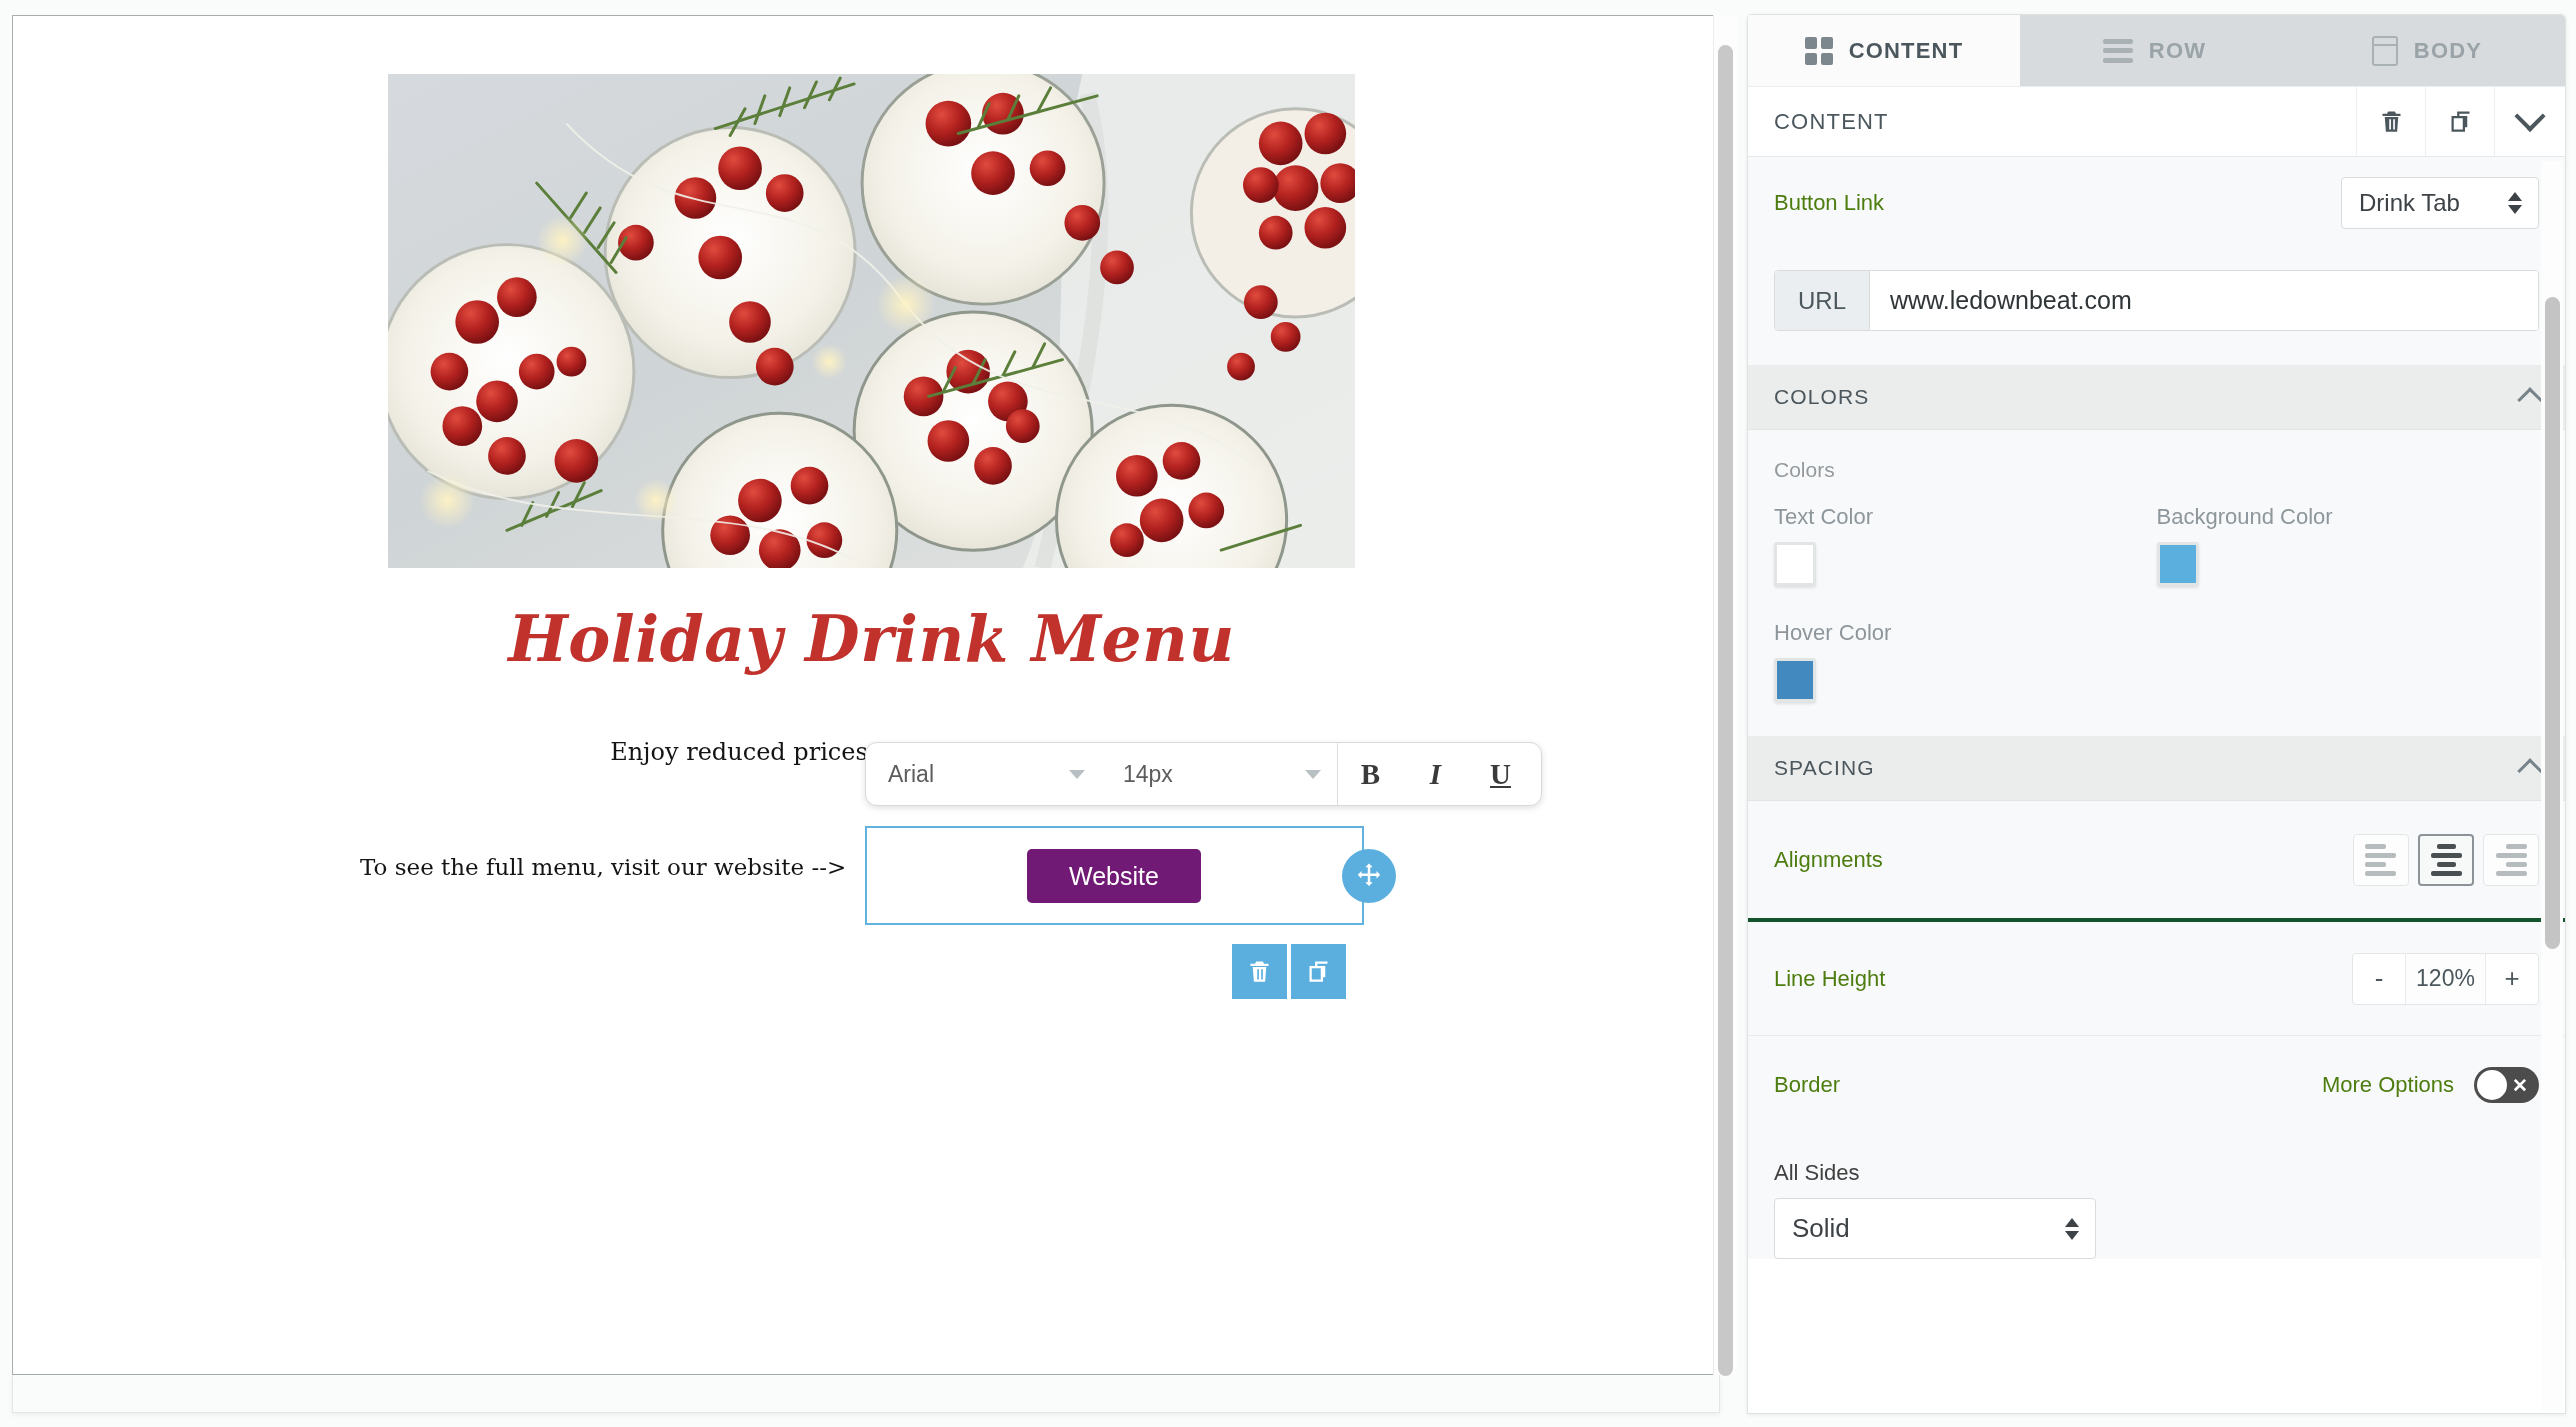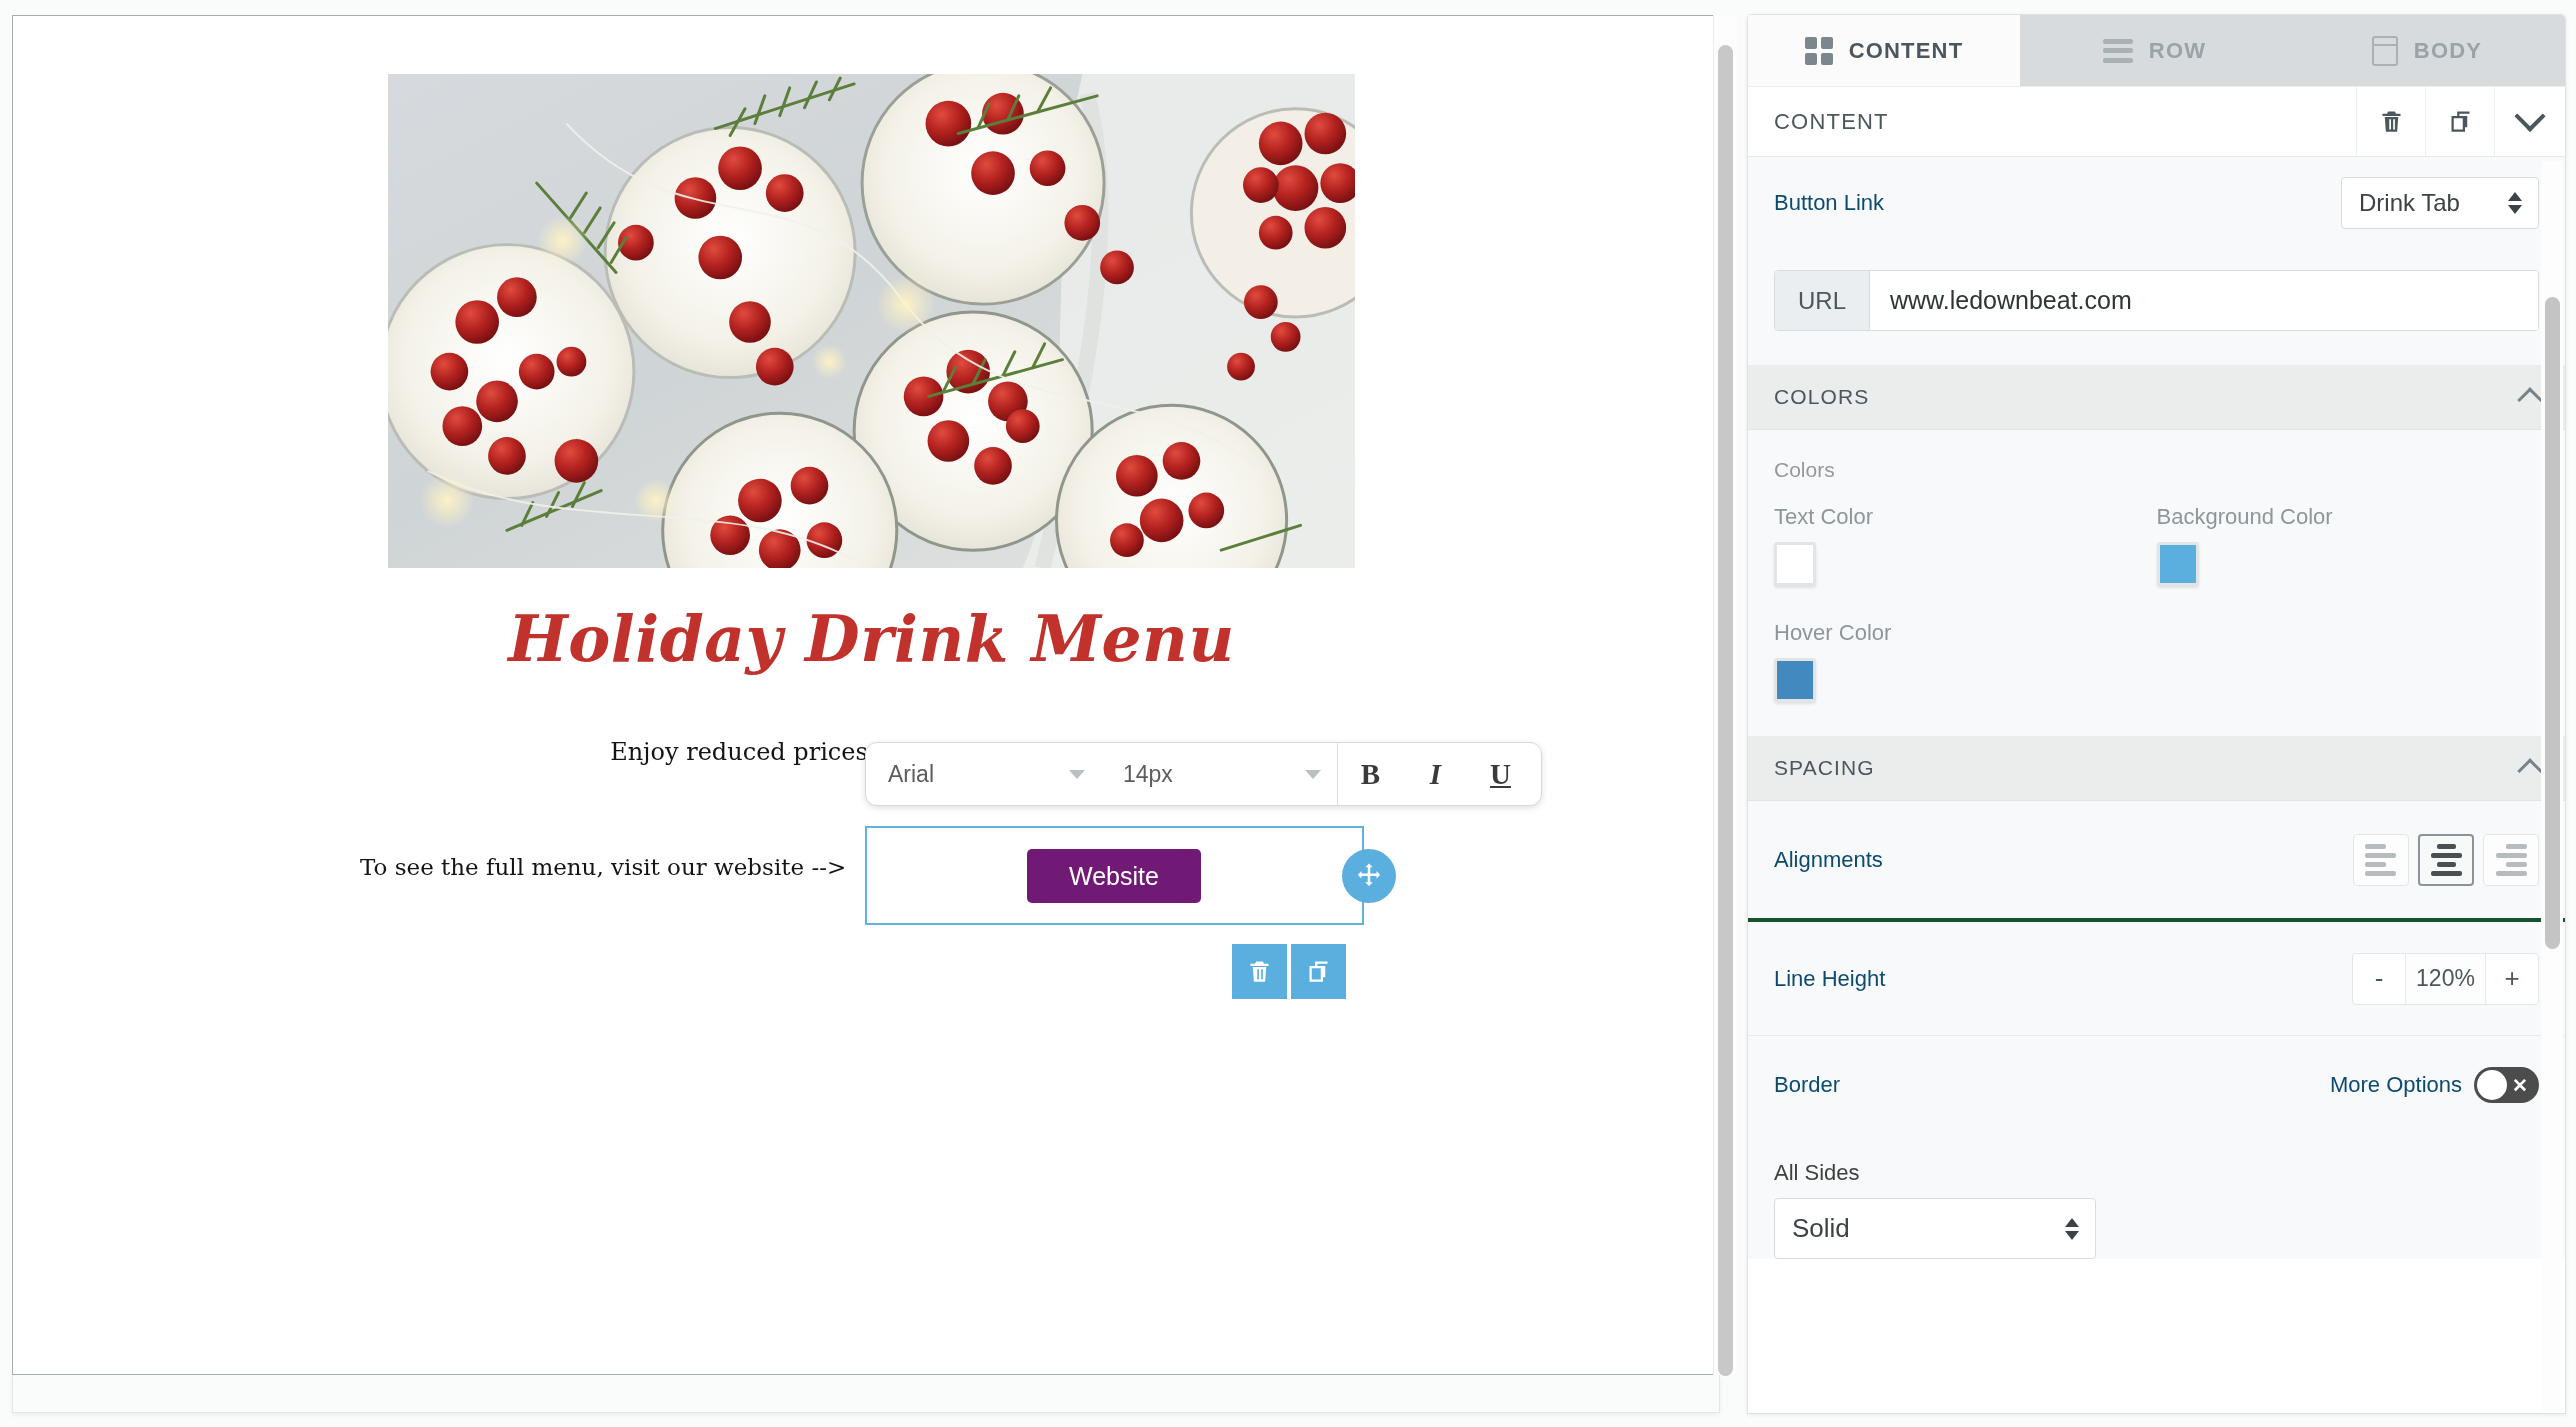--- a/index.html
+++ b/index.html
@@ -289,21 +289,21 @@
     border-left: 3.5px solid #77838a;
     border-top: 3.5px solid #77838a;
     transform: rotate(45deg);
     margin-top: 6px;
   }
 
   .row {
     display:flex; align-items:center; justify-content:space-between;
     padding: 0 26px;
   }
-  .field-label { font-size: 22px; color:#0c4a6e; }
+  .field-label { font-size: 22px; color:#4d7c0f; }
 
   
   .sel {
     position: relative;
     background:#ffffff;
     border:1px solid #d8dcdd;
     border-radius: 4px;
     height: 52px;
     display:flex; align-items:center;
     padding: 0 50px 0 17px;
@@ -766,21 +766,21 @@
           <span class="field-label">Line Height</span>
           <div class="stepper">
             <div class="sbtn">-</div>
             <div class="sval">120%</div>
             <div class="sbtn">+</div>
           </div>
         </div>
 
         <div class="srow" style="height:99px;border-top:1px solid #e9ebec;">
           <span class="field-label">Border</span>
-          <div style="display:flex;align-items:center;gap:12px;">
+          <div style="display:flex;align-items:center;gap:20px;">
             <span class="field-label">More Options</span>
             <div class="toggle">
               <span class="knob"></span>
               <span class="x">✕</span>
             </div>
           </div>
         </div>
 
         <div class="border-block">
           <div class="bsub-label">All Sides</div>

